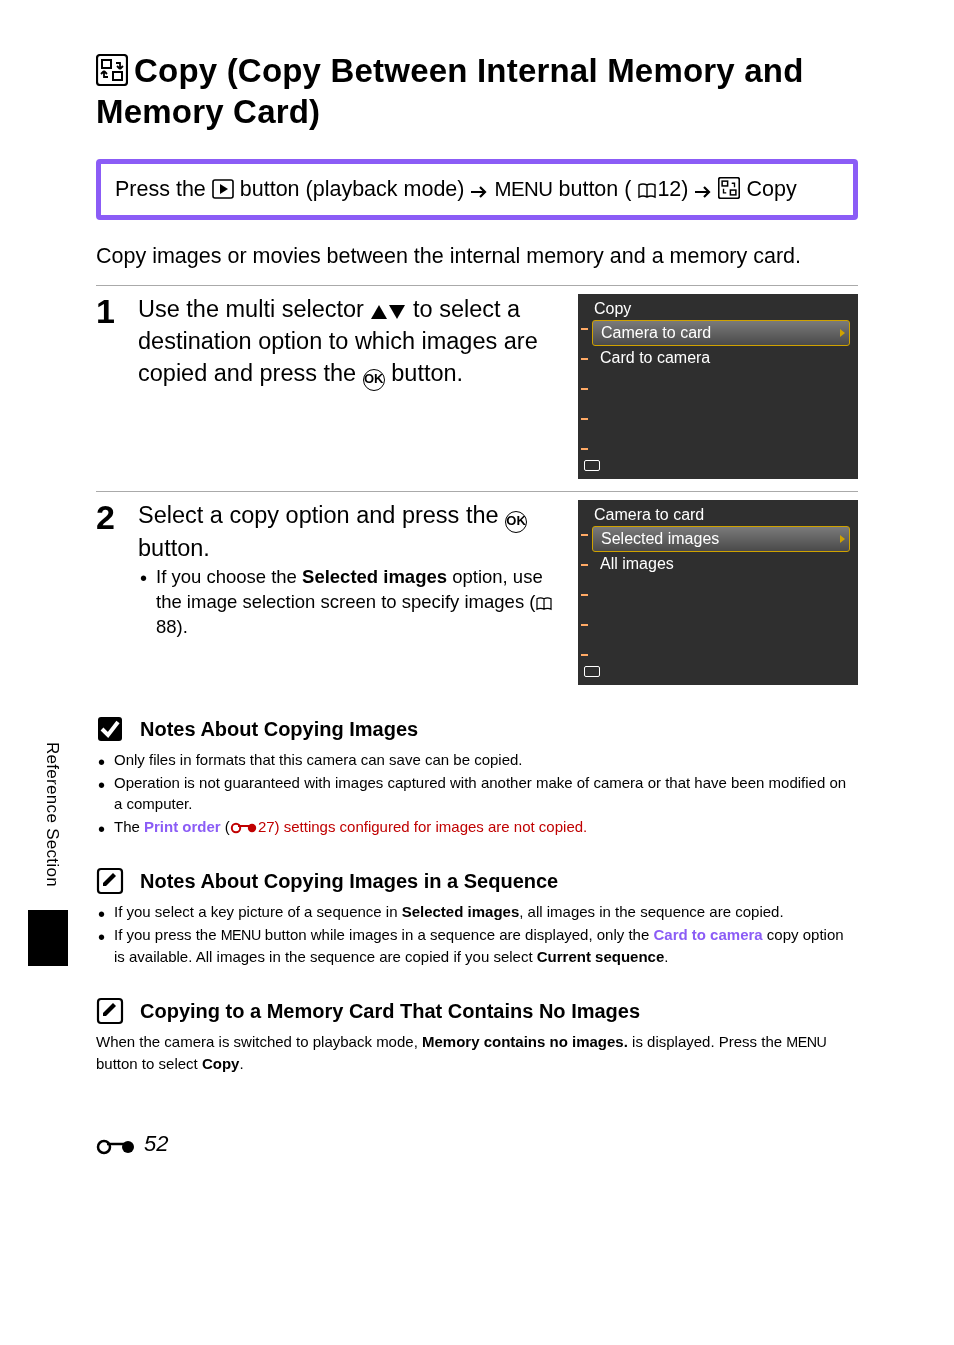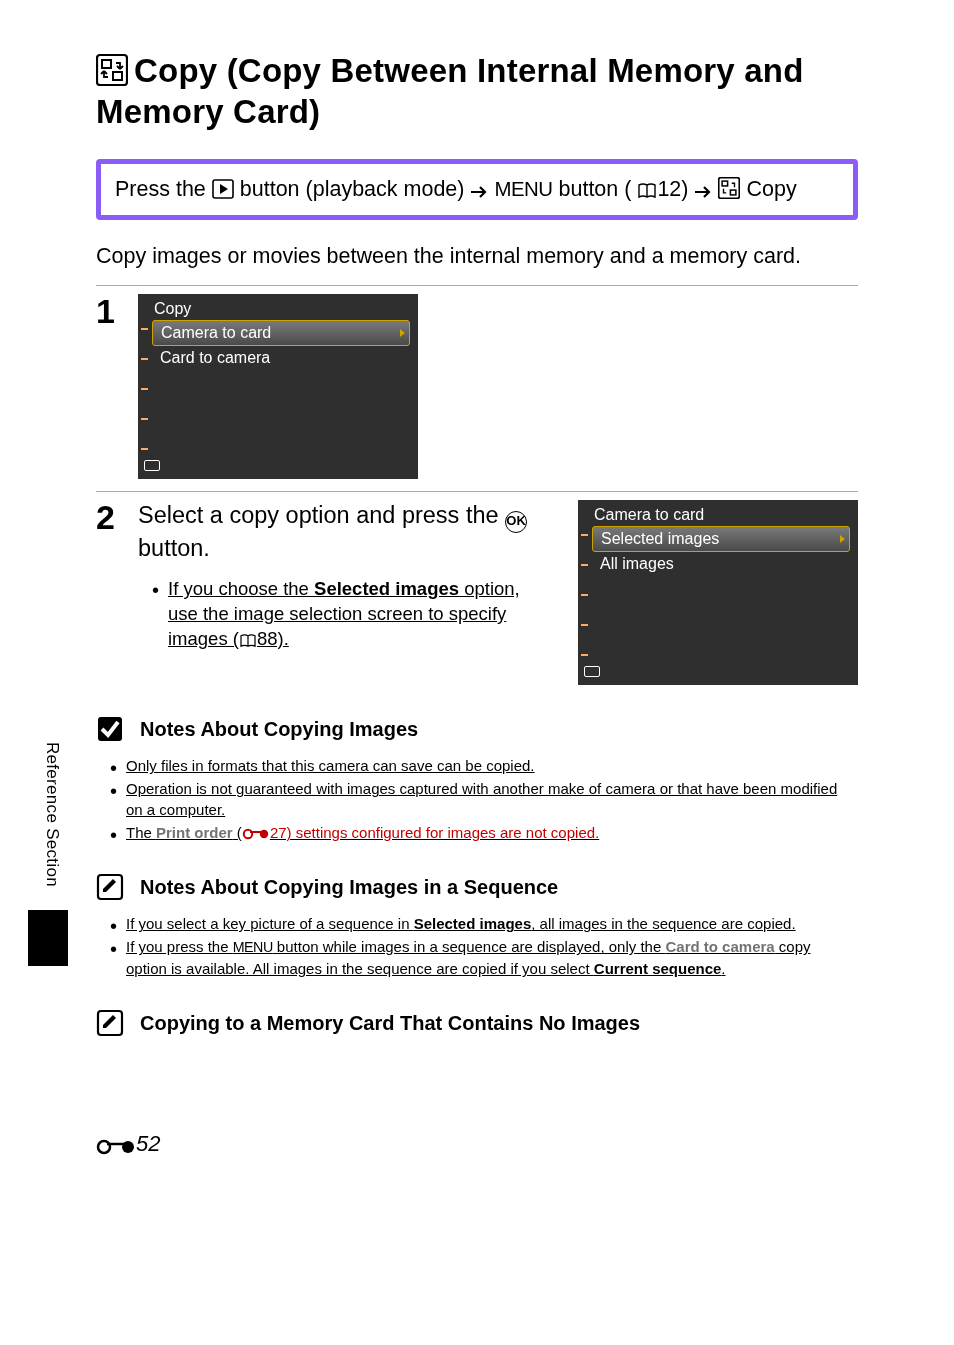--- a/index.html
+++ b/index.html
@@ -143,40 +143,39 @@
     margin-bottom: 6px;
   }
   .note-header svg { flex-shrink: 0; }
   .note-body {
     font-size: 15px;
     font-weight: 300;
     line-height: 1.4;
   }
   ul.bullets {
     list-style: none;
-    margin: 12px;
+    margin: 0;
     padding: 0;
-    text-decoration: underline;
   }
   ul.bullets > li {
     position: relative;
     padding-left: 18px;
     margin-bottom: 2px;
   }
   ul.bullets > li::before {
     content: "•";
     position: absolute;
     left: 2px;
     top: 0;
     font-size: 20px;
     line-height: 1.3;
     color: #000;
   }
   .bold { font-weight: 700; }
-  .red { color: #737373; font-weight: 700; }
+  .red { color: #8b5cf6; font-weight: 700; }
   .redlight { color: #c00000; font-weight: 300; }
 
   .side-text {
     position: absolute;
     left: 42px;
     top: 742px;
     writing-mode: vertical-rl;
     font-size: 17px;
     font-weight: 300;
     letter-spacing: 0.3px;
@@ -191,21 +190,21 @@
   }
   .page-num {
     position: absolute;
     left: 96px;
     bottom: 50px;
     font-size: 22px;
     font-style: italic;
     font-weight: 300;
     display: flex;
     align-items: flex-end;
-    gap: 0;
+    gap: 8px;
   }
 
   .inline-icon { display:inline-block; vertical-align:-3px; }
   .menu-word { font-family: Arial, sans-serif; font-weight: 400; font-size: 0.95em; letter-spacing: -0.5px; }
 
   .ok-btn {
     display:inline-block;
     border:1.5px solid #000;
     border-radius:50%;
     font-size:13px;
@@ -258,20 +257,31 @@
         <path d="M12 23 L8 23 L8 17" fill="none" stroke="#000" stroke-width="2"></path>
       </svg>
     <span> Copy</span>
   </div>
 
   <div class="intro">Copy images or movies between the internal memory and a memory card.</div>
 
   <div class="step-block">
     <div class="step-num">1</div>
     <div class="step-body">
+      <div class="step-text">
+        <span>Use the multi selector </span>
+        <svg class="inline-icon" width="18" height="16" viewBox="0 0 18 16">
+            <polygon points="9,1 17,15 1,15" fill="#000"></polygon>
+          </svg><svg class="inline-icon" width="18" height="16" viewBox="0 0 18 16">
+            <polygon points="1,1 17,1 9,15" fill="#000"></polygon>
+          </svg>
+        <span> to select a destination option to which images are copied and press the </span>
+        <span class="ok-btn">OK</span>
+        <span> button.</span>
+      </div>
       <div class="lcd">
         <div class="lcd-title">Copy</div>
         <div class="lcd-item selected">Camera to card</div>
         <div class="lcd-item">Card to camera</div>
         <div class="lcd-tick" style="top:34px"></div>
         <div class="lcd-tick" style="top:64px"></div>
         <div class="lcd-tick" style="top:94px"></div>
         <div class="lcd-tick" style="top:124px"></div>
         <div class="lcd-tick" style="top:154px"></div>
         <div class="lcd-bottom-icon"></div>
@@ -350,20 +360,23 @@
   </div>
 
   <div class="note-section">
     <div class="note-header">
       <svg width="28" height="28" viewBox="0 0 28 28">
           <rect x="2" y="2" width="24" height="24" rx="3" fill="none" stroke="#000" stroke-width="2.2"></rect>
           <path d="M7 19 L10 19 L20 9 L17 6 L7 16 Z" fill="#000"></path>
         </svg>
       <span>Copying to a Memory Card That Contains No Images</span>
     </div>
+    <div class="note-body">
+      <span>When the camera is switched to playback mode, </span><span class="bold">Memory contains no images.</span><span> is displayed. Press the </span><span class="menu-word">MENU</span><span> button to select </span><span class="bold">Copy</span><span>.</span>
+    </div>
   </div>
 
   <div class="side-text">Reference Section</div>
   <div class="side-tab"></div>
 
   <div class="page-num">
     <svg width="40" height="20" viewBox="0 0 40 20">
         <circle cx="8" cy="10" r="6" fill="none" stroke="#000" stroke-width="2.5"></circle>
         <circle cx="32" cy="10" r="6" fill="#000"></circle>
         <path d="M11 7 L29 7" stroke="#000" stroke-width="2.5"></path>

